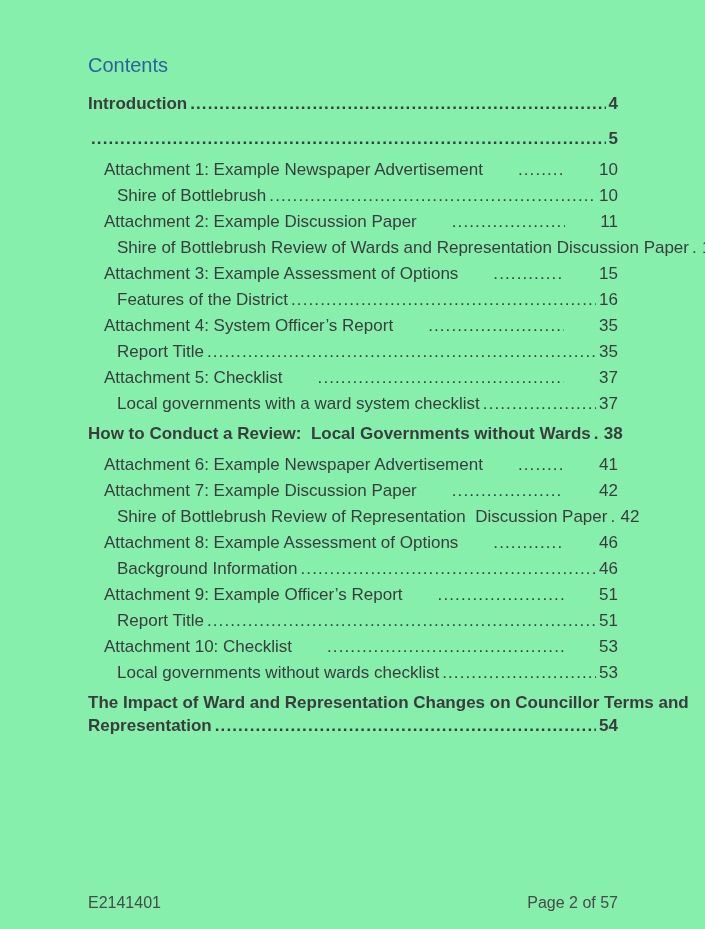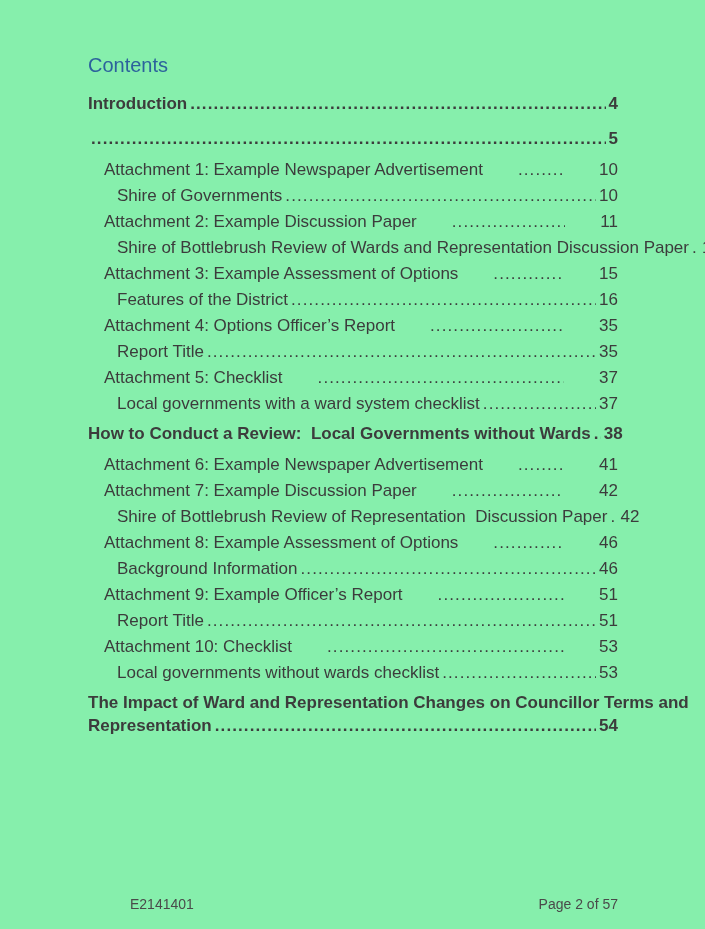--- a/index.html
+++ b/index.html
@@ -46,23 +46,22 @@
     padding: 0 1px 0 3px;
   }
   .pagenum { padding-left: 3px; }
   .page-footer {
     position: absolute;
     left: 88px;
     right: 87px;
     bottom: 17px;
     display: flex;
     justify-content: space-between;
-    font-size: 14px;
+    font-size: 16px;
     color: var(--footer-color, #4a4a4a);
-    margin-left: 42px;
   }
 </style>
 </head>
 <body>
 
 <div class="page">
   <h1 class="doc-title">Contents</h1>
 
   <div class="toc">
       <div class="entry lvl1 row">
@@ -73,21 +72,21 @@
       <div class="entry lvl1 row">
         <span class="leader">........................................................................................................................................................................................................</span>
         <span class="pagenum">5</span>
       </div>
       <div class="entry lvl2 row">
         <span class="text">Attachment 1: Example Newspaper Advertisement</span>
         <span class="leader">........................................................................................................................................................................................................</span>
         <span class="pagenum">10</span>
       </div>
       <div class="entry lvl3 row">
-        <span class="text">Shire of Governments</span>
+        <span class="text">Shire of Bottlebrush</span>
         <span class="leader">........................................................................................................................................................................................................</span>
         <span class="pagenum">10</span>
       </div>
       <div class="entry lvl2 row">
         <span class="text">Attachment 2: Example Discussion Paper</span>
         <span class="leader">........................................................................................................................................................................................................</span>
         <span class="pagenum">11</span>
       </div>
       <div class="entry lvl3 row">
         <span class="text">Shire of Bottlebrush Review of Wards and Representation Discussion Paper</span>
@@ -98,21 +97,21 @@
         <span class="text">Attachment 3: Example Assessment of Options</span>
         <span class="leader">........................................................................................................................................................................................................</span>
         <span class="pagenum">15</span>
       </div>
       <div class="entry lvl3 row">
         <span class="text">Features of the District</span>
         <span class="leader">........................................................................................................................................................................................................</span>
         <span class="pagenum">16</span>
       </div>
       <div class="entry lvl2 row">
-        <span class="text">Attachment 4: Options Officer’s Report</span>
+        <span class="text">Attachment 4: System Officer’s Report</span>
         <span class="leader">........................................................................................................................................................................................................</span>
         <span class="pagenum">35</span>
       </div>
       <div class="entry lvl3 row">
         <span class="text">Report Title</span>
         <span class="leader">........................................................................................................................................................................................................</span>
         <span class="pagenum">35</span>
       </div>
       <div class="entry lvl2 row">
         <span class="text">Attachment 5: Checklist</span>

